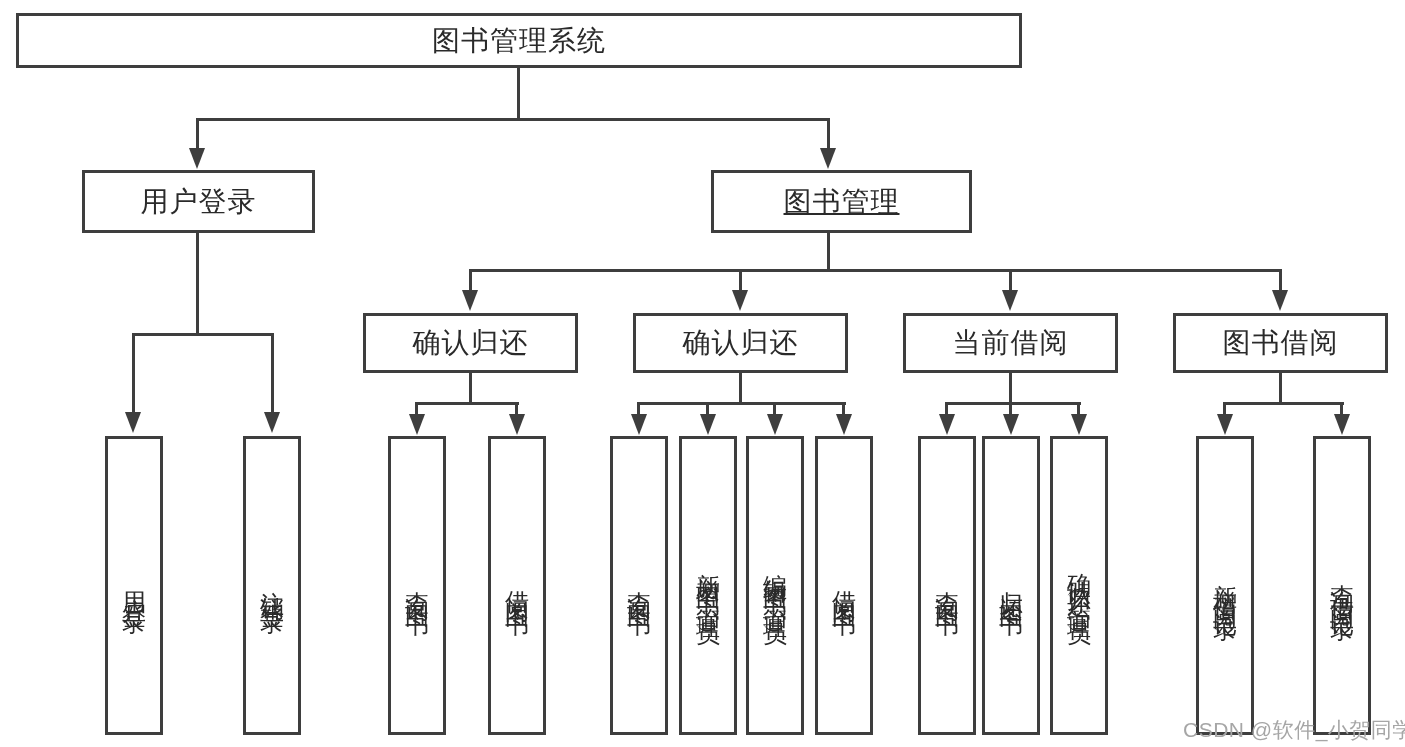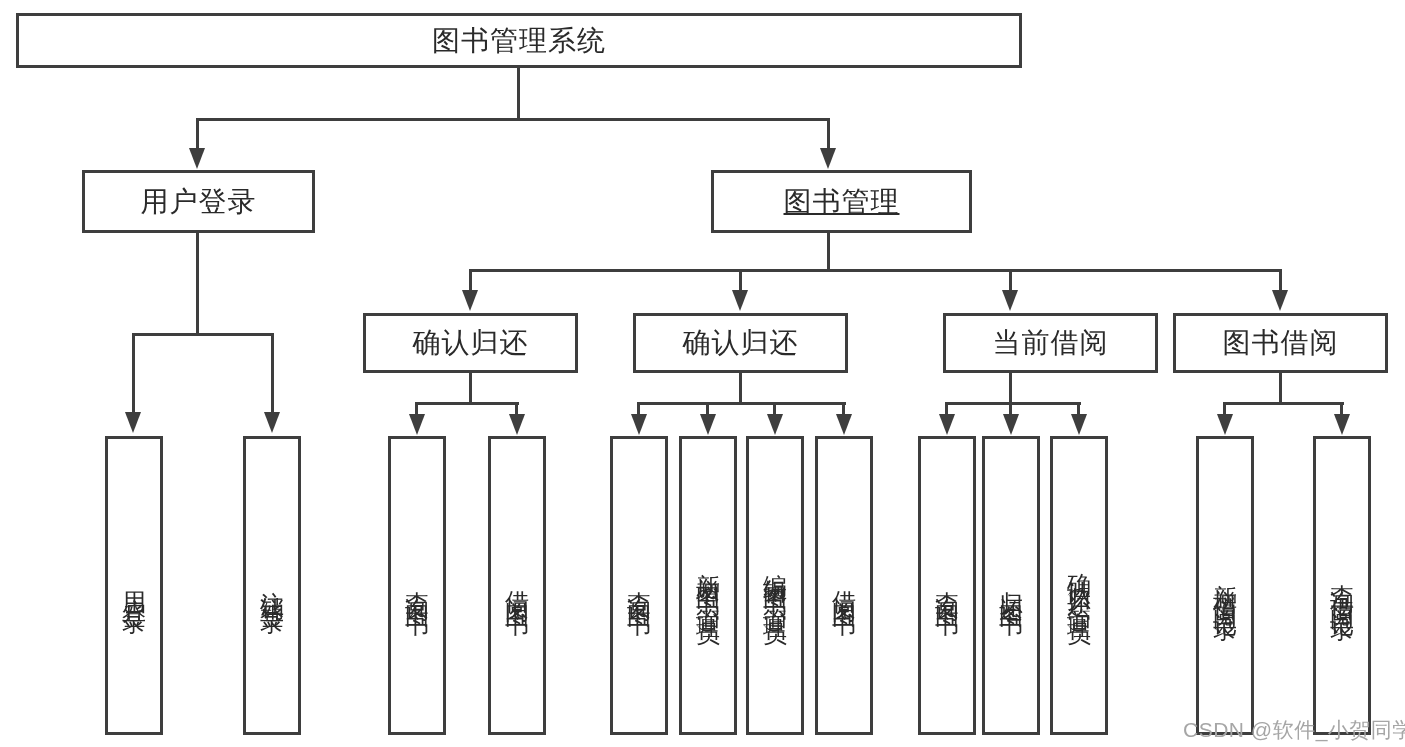--- a/index.html
+++ b/index.html
@@ -96,21 +96,21 @@
   <div class="arrow" style="left:1002px; top:290px;"></div>
   <div class="line" style="left:1279px; top:269px; width:3px; height:21px;"></div>
   <div class="arrow" style="left:1272px; top:290px;"></div>
 
   <div class="node h-node" style="left:363px; top:313px; width:215px; height:60px;">
     <span>确认归还</span>
   </div>
   <div class="node h-node" style="left:633px; top:313px; width:215px; height:60px;">
     <span>确认归还</span>
   </div>
-  <div class="node h-node" style="left:903px; top:313px; width:215px; height:60px;margin-left:40px;">
+  <div class="node h-node" style="left:903px; top:313px; width:215px; height:60px;">
     <span>当前借阅</span>
   </div>
   <div class="node h-node" style="left:1173px; top:313px; width:215px; height:60px;">
     <span>图书借阅</span>
   </div>
 
   <div class="line" style="left:469px; top:373px; width:3px; height:31px;"></div>
   <div class="line" style="left:415px; top:402px; width:104px; height:3px;"></div>
   <div class="line" style="left:415px; top:402px; width:3px; height:13px;"></div>
   <div class="arrow" style="left:409px; top:414px;"></div>

